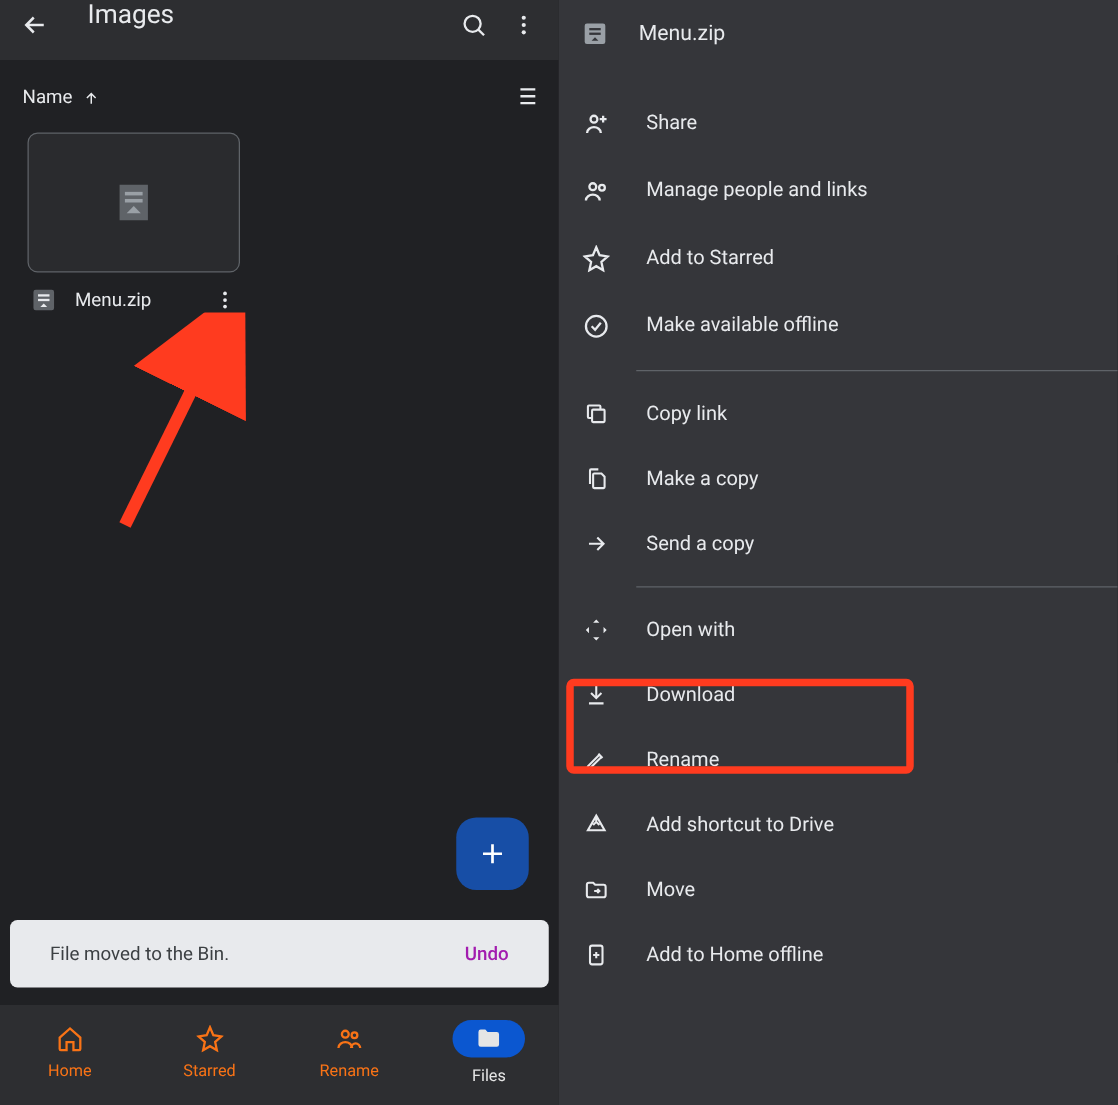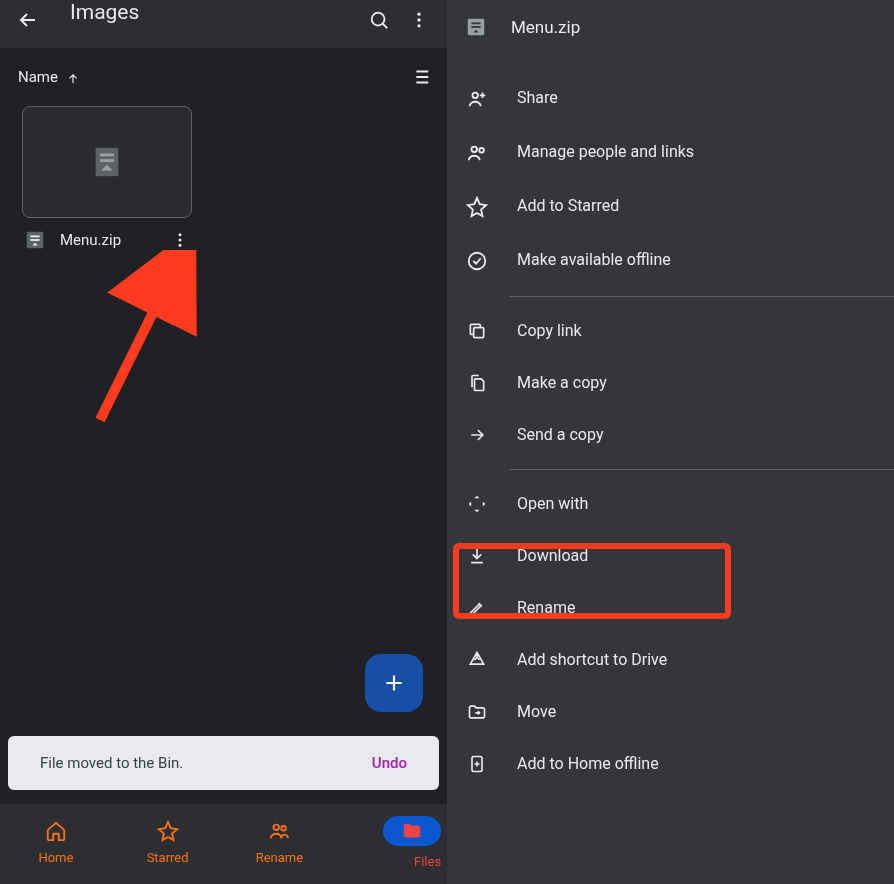--- a/index.html
+++ b/index.html
@@ -132,21 +132,21 @@
   .nav-item {
     display: flex;
     flex-direction: column;
     align-items: center;
     gap: 8px;
     color: #f97316;
     font-size: 13px;
     cursor: pointer;
     width: 100px;
   }
-  .nav-item.active { color: #ef4444; align-items: flex-end; }
+  .nav-item.active { color: #e5e5e5; }
   .nav-pill {
     background: #0b57d0;
     border-radius: 16px;
     padding: 4px 18px;
     display: flex;
     align-items: center;
     justify-content: center;
   }
   .arrow-annot {
     position: absolute;

